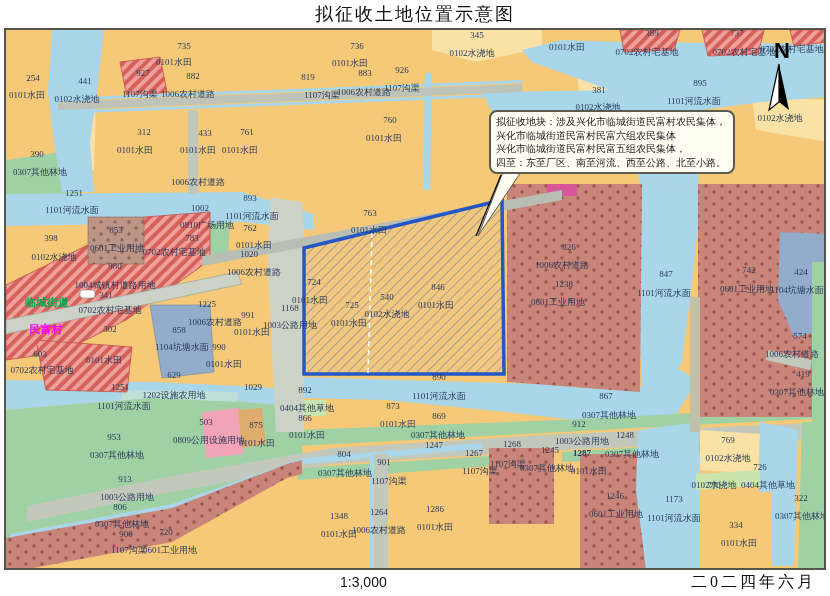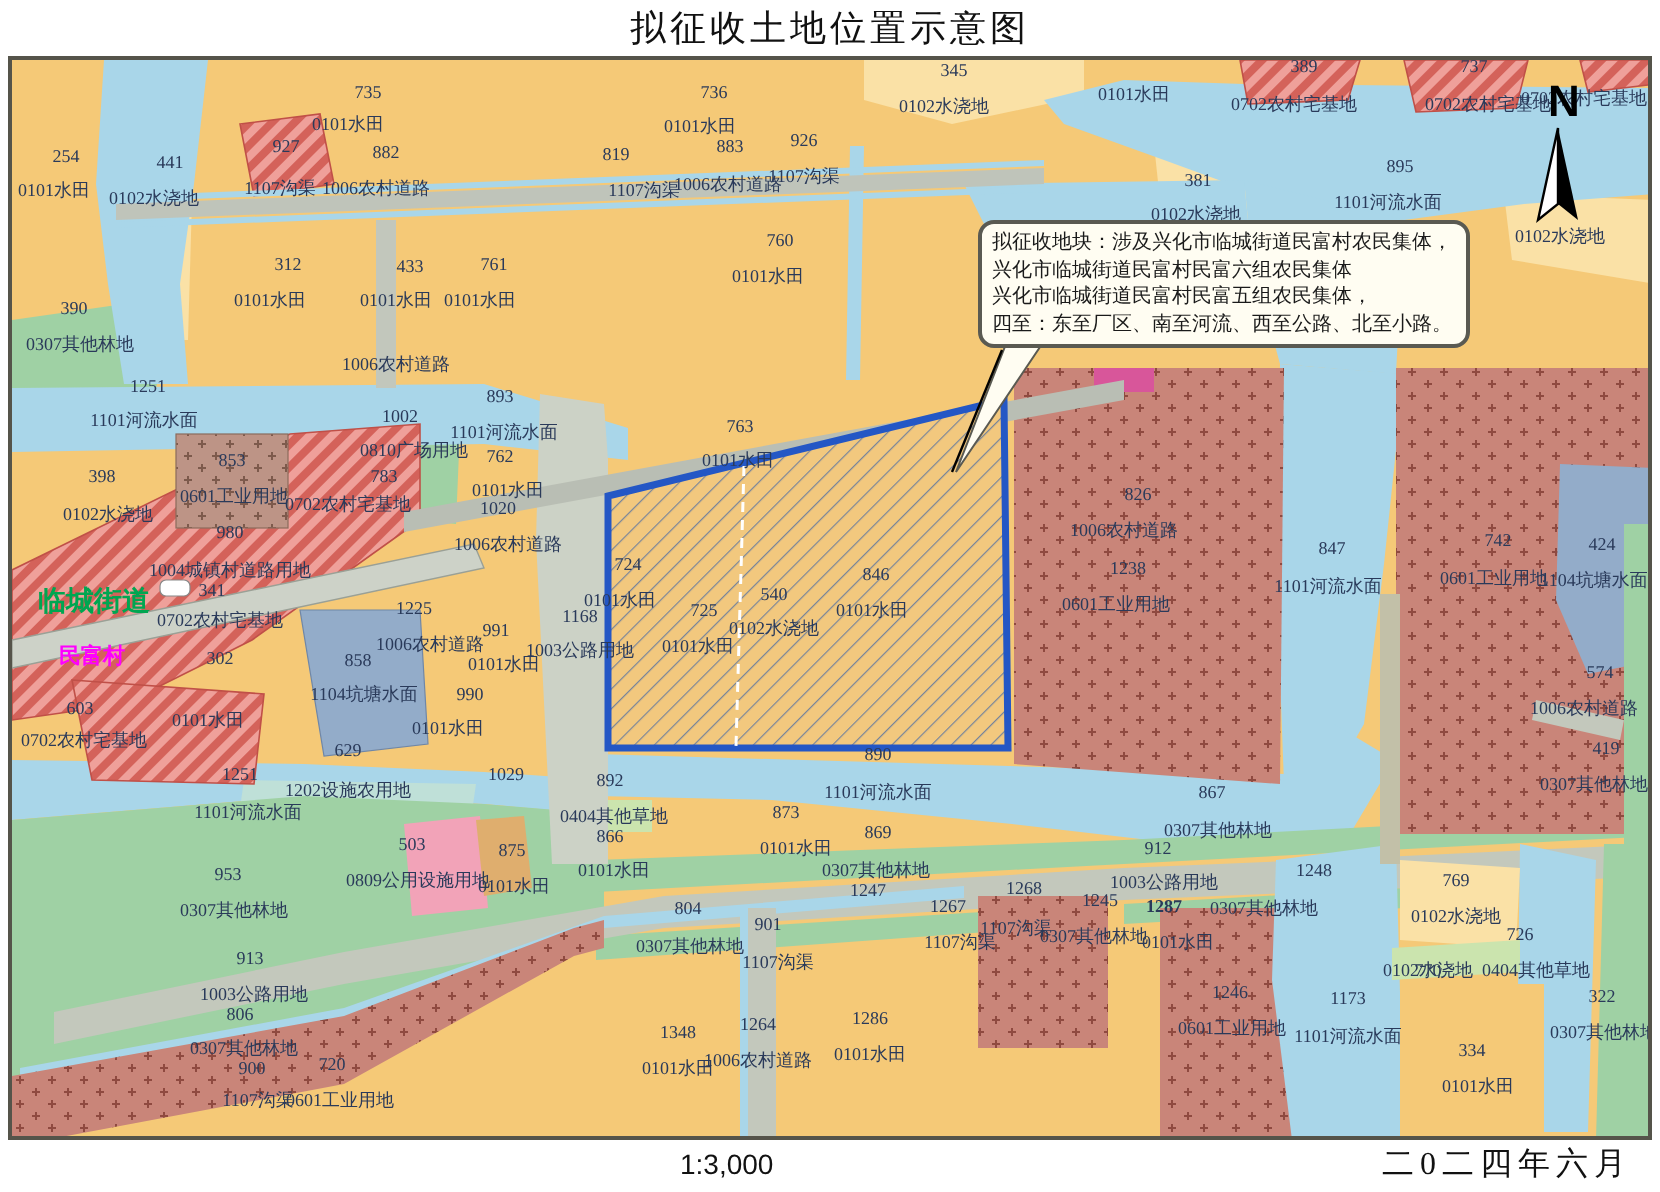--- a/index.html
+++ b/index.html
@@ -6,21 +6,21 @@
   #stage{position:relative;width:830px;height:596px;background:#ffffff;overflow:hidden;
          font-family:"Liberation Serif",serif;}
   #page-title{position:absolute;left:0;top:2px;width:100%;text-align:center;
               font-size:18px;letter-spacing:2px;color:#111;}
   #map{position:absolute;left:4px;top:28px;width:822px;height:542px;overflow:hidden;
        border:2px solid #55544a;box-sizing:border-box;}
   #map svg{position:absolute;left:0;top:0;}
   #labels{position:absolute;left:0;top:0;width:822px;height:542px;z-index:2;pointer-events:none;}
   .lbl{position:absolute;transform:translate(-50%,-50%);font:9px/1.15 "Liberation Serif",serif;
        color:#2a3a5a;white-space:nowrap;}
-  .lbl.green{color:#00a651;font-weight:bold;font-size:14px;}
+  .lbl.green{color:#00a651;font-weight:bold;font-size:11px;}
   .lbl.magenta{color:#ff00ff;font-weight:bold;font-size:11px;margin-top:14px;}
   #callout{position:absolute;left:483px;top:80px;width:246px;z-index:3;
            background:#FFFDF2;border:2px solid #5a5a52;border-radius:8px;
            padding:3px 5px;box-sizing:border-box;}
   #callout div{font-size:10px;line-height:13.5px;color:#1a1a1a;white-space:nowrap;}
   #north-label{position:absolute;left:776px;top:8px;transform:translateX(-50%);z-index:3;
                font-family:"Liberation Sans",sans-serif;font-weight:bold;font-size:22px;color:#000;}
   #footer-scale{position:absolute;left:340px;top:574px;font-family:"Liberation Sans",sans-serif;
                 font-size:14px;color:#111;}
   #footer-date{position:absolute;right:14px;top:572px;font-size:16px;letter-spacing:3px;color:#111;}
@@ -211,21 +211,21 @@
         <div class="lbl" style="left: 48px; top: 227px;">0102水浇地</div>
         <div class="lbl" style="left: 244px; top: 198px;">762</div>
         <div class="lbl" style="left: 248px; top: 215px;">0101水田</div>
         <div class="lbl" style="left: 243px; top: 224px;">1020</div>
         <div class="lbl" style="left: 248px; top: 242px;">1006农村道路</div>
         <div class="lbl" style="left: 173px; top: 300px;">858</div>
         <div class="lbl" style="left: 176px; top: 317px;">1104坑塘水面</div>
         <div class="lbl" style="left: 168px; top: 345px;">629</div>
         <div class="lbl" style="left: 201px; top: 274px;">1225</div>
         <div class="lbl" style="left: 209px; top: 292px;">1006农村道路</div>
-        <div class="lbl" style="left: 229px; top: 317px;">990</div>
+        <div class="lbl" style="left: 213px; top: 317px;">990</div>
         <div class="lbl" style="left: 218px; top: 334px;">0101水田</div>
         <div class="lbl" style="left: 242px; top: 285px;">991</div>
         <div class="lbl" style="left: 246px; top: 302px;">0101水田</div>
         <div class="lbl" style="left: 284px; top: 278px;">1168</div>
         <div class="lbl" style="left: 284px; top: 295px;">1003公路用地</div>
         <div class="lbl" style="left: 247px; top: 357px;">1029</div>
         <div class="lbl" style="left: 114px; top: 357px;">1251</div>
         <div class="lbl" style="left: 118px; top: 376px;">1101河流水面</div>
         <div class="lbl" style="left: 168px; top: 365px;">1202设施农用地</div>
         <div class="lbl" style="left: 351px; top: 16px;">736</div>
@@ -312,21 +312,21 @@
         <div class="lbl" style="left: 123px; top: 520px;">1107沟渠</div>
         <div class="lbl" style="left: 164px; top: 520px;">0601工业用地</div>
         <div class="lbl" style="left: 200px; top: 392px;">503</div>
         <div class="lbl" style="left: 203px; top: 410px;">0809公用设施用地</div>
         <div class="lbl" style="left: 250px; top: 395px;">875</div>
         <div class="lbl" style="left: 251px; top: 413px;">0101水田</div>
         <div class="lbl" style="left: 600px; top: 366px;">867</div>
         <div class="lbl" style="left: 603px; top: 385px;">0307其他林地</div>
         <div class="lbl" style="left: 573px; top: 394px;">912</div>
         <div class="lbl" style="left: 576px; top: 411px;">1003公路用地</div>
-        <div class="lbl" style="left: 619px; top: 405px; margin-left: 32px;">1248</div>
+        <div class="lbl" style="left: 619px; top: 405px;">1248</div>
         <div class="lbl" style="left: 626px; top: 424px;">0307其他林地</div>
         <div class="lbl" style="left: 544px; top: 420px;">1245</div>
         <div class="lbl" style="left: 576px; top: 423px; font-weight: bold;">1287</div>
         <div class="lbl" style="left: 583px; top: 441px;">0101水田</div>
         <div class="lbl" style="left: 609px; top: 466px;">1246</div>
         <div class="lbl" style="left: 610px; top: 484px;">0601工业用地</div>
         <div class="lbl" style="left: 668px; top: 469px;">1173</div>
         <div class="lbl" style="left: 668px; top: 488px;">1101河流水面</div>
         <div class="lbl" style="left: 722px; top: 410px;">769</div>
         <div class="lbl" style="left: 722px; top: 428px;">0102水浇地</div>

